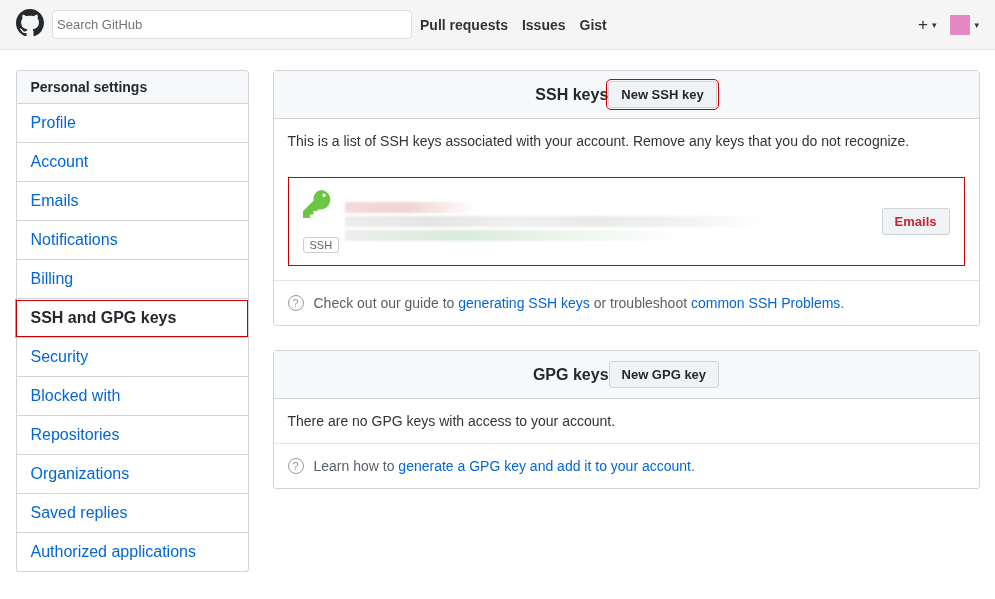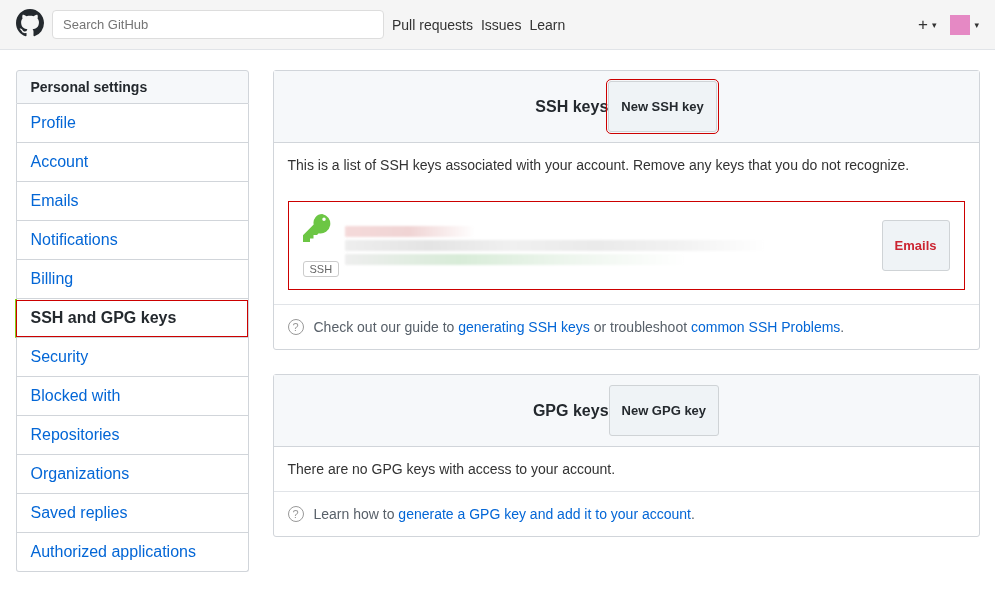--- a/index.html
+++ b/index.html
@@ -1,38 +1,38 @@
 <!DOCTYPE html>
 <html><head>
 <meta charset="utf-8">
 <style>
 *{box-sizing:border-box;margin:0;padding:0}
 body{font-family:-apple-system,BlinkMacSystemFont,"Segoe UI",Helvetica,Arial,sans-serif;font-size:14px;color:#24292e;background:#fff}
 .header{background:#f5f5f5;border-bottom:1px solid #e1e4e8;padding:9px 16px;display:flex;align-items:center;gap:16px}
 .header-left{display:flex;align-items:center;gap:8px;flex:1}
 .logo-svg{fill:#24292e}
-.search-box{width:332px;padding:6px 10px;border:1px solid #ddd;border-radius:4px;font-size:13px;background:#fff;color:#767676}
-.header-nav{display:flex;gap:8px;font-weight:400;font-size:14px;color:#333}
+.search-box{width:360px;padding:6px 4px;border:1px solid #ddd;border-radius:4px;font-size:13px;background:#fff;color:#767676}
+.header-nav{display:flex;gap:14px;font-weight:700;font-size:14px;color:#333}
 .header-nav span{cursor:pointer}
 .header-right{display:flex;align-items:center;gap:14px;margin-left:auto}
 .plus-icon{font-size:17px;color:#333}
 .caret{font-size:9px;color:#333;margin-left:-10px}
 .avatar{width:20px;height:20px;background:#e589c4;display:inline-block}
 .container{max-width:980px;margin:0 auto;padding:20px 8px;display:flex;gap:24px}
 .sidebar{width:233px;flex-shrink:0}
 .sidebar-header{background:#f6f8fa;border:1px solid #d1d5da;border-radius:3px 3px 0 0;padding:8px 14px;font-weight:600;font-size:14px}
 .sidebar-item{display:block;padding:10px 14px;border:1px solid #d1d5da;border-top:none;color:#0366d6;font-size:16px;cursor:pointer;text-decoration:none}
 .sidebar-item:last-child{border-radius:0 0 3px 3px}
 .sidebar-item.active{font-weight:600;color:#24292e;border-left:2px solid #84cc16;position:relative;margin-left:-1px}
 .sidebar-item.highlighted{outline:1px solid #c00;outline-offset:-2px}
 .main{flex:1}
 .panel{border:1px solid #d1d5da;border-radius:3px;margin-bottom:24px}
 .panel-header{background:#f6f8fa;border-bottom:1px solid #d1d5da;padding:10px 14px;display:flex;align-items:center;justify-content:center}
 .panel-title{font-weight:600;font-size:16px}
-.btn{background:#eff3f6;border:1px solid #cfd3d6;border-radius:3px;padding:17px 12px;font-size:13px;font-weight:600;cursor:pointer;color:#24292e}
+.btn{background:#eff3f6;border:1px solid #cfd3d6;border-radius:3px;padding:5px 12px;font-size:13px;font-weight:600;cursor:pointer;color:#24292e}
 .btn.highlighted{outline:1px solid #c00;outline-offset:1px}
 .btn-danger{color:#cb2431}
 .panel-body{padding:14px}
 .panel-desc{color:#333;font-size:14px;margin-bottom:0}
 .key-row{border:1px solid #c00;padding:12px 14px;margin:14px;display:flex;align-items:center;gap:14px}
 .key-icon{width:28px}
 .key-icon svg{fill:#6cc644}
 .key-badge{border:1px solid #ccc;border-radius:3px;padding:1px 6px;font-size:11px;color:#666;display:inline-block;margin-top:16px}
 .key-info{flex:1}
 .blur-line{height:11px;background:linear-gradient(90deg,#eee 0%,#e4e4e4 20%,#f0f0f0 40%,#eaeaea 60%,#f2f2f2 80%,#fff 100%);margin:3px 0;border-radius:1px;filter:blur(1px)}
@@ -48,21 +48,21 @@
 
 <div class="header">
   <div class="header-left">
     <span><svg class="logo-svg" height="28" width="28" viewBox="0 0 16 16">
           <path d="M8 0C3.58 0 0 3.58 0 8c0 3.54 2.29 6.53 5.47 7.59.4.07.55-.17.55-.38 0-.19-.01-.82-.01-1.49-2.01.37-2.53-.49-2.69-.94-.09-.23-.48-.94-.82-1.13-.28-.15-.68-.52-.01-.53.63-.01 1.08.58 1.23.82.72 1.21 1.87.87 2.33.66.07-.52.28-.87.51-1.07-1.78-.2-3.64-.89-3.64-3.95 0-.87.31-1.59.82-2.15-.08-.2-.36-1.02.08-2.12 0 0 .67-.21 2.2.82.64-.18 1.32-.27 2-.27.68 0 1.36.09 2 .27 1.53-1.04 2.2-.82 2.2-.82.44 1.1.16 1.92.08 2.12.51.56.82 1.27.82 2.15 0 3.07-1.87 3.75-3.65 3.95.29.25.54.73.54 1.48 0 1.07-.01 1.93-.01 2.2 0 .21.15.46.55.38A8.013 8.013 0 0016 8c0-4.42-3.58-8-8-8z"></path>
         </svg></span>
     <input class="search-box" placeholder="Search GitHub" style="">
     <div class="header-nav">
       <span>Pull requests</span>
       <span>Issues</span>
-      <span>Learn</span>
+      <span>Gist</span>
     </div>
   </div>
   <div class="header-right">
     <span class="plus-icon">+</span>
       <span class="caret">▾</span>
     <span class="avatar"></span>
       <span class="caret">▾</span>
   </div>
 </div>
 

